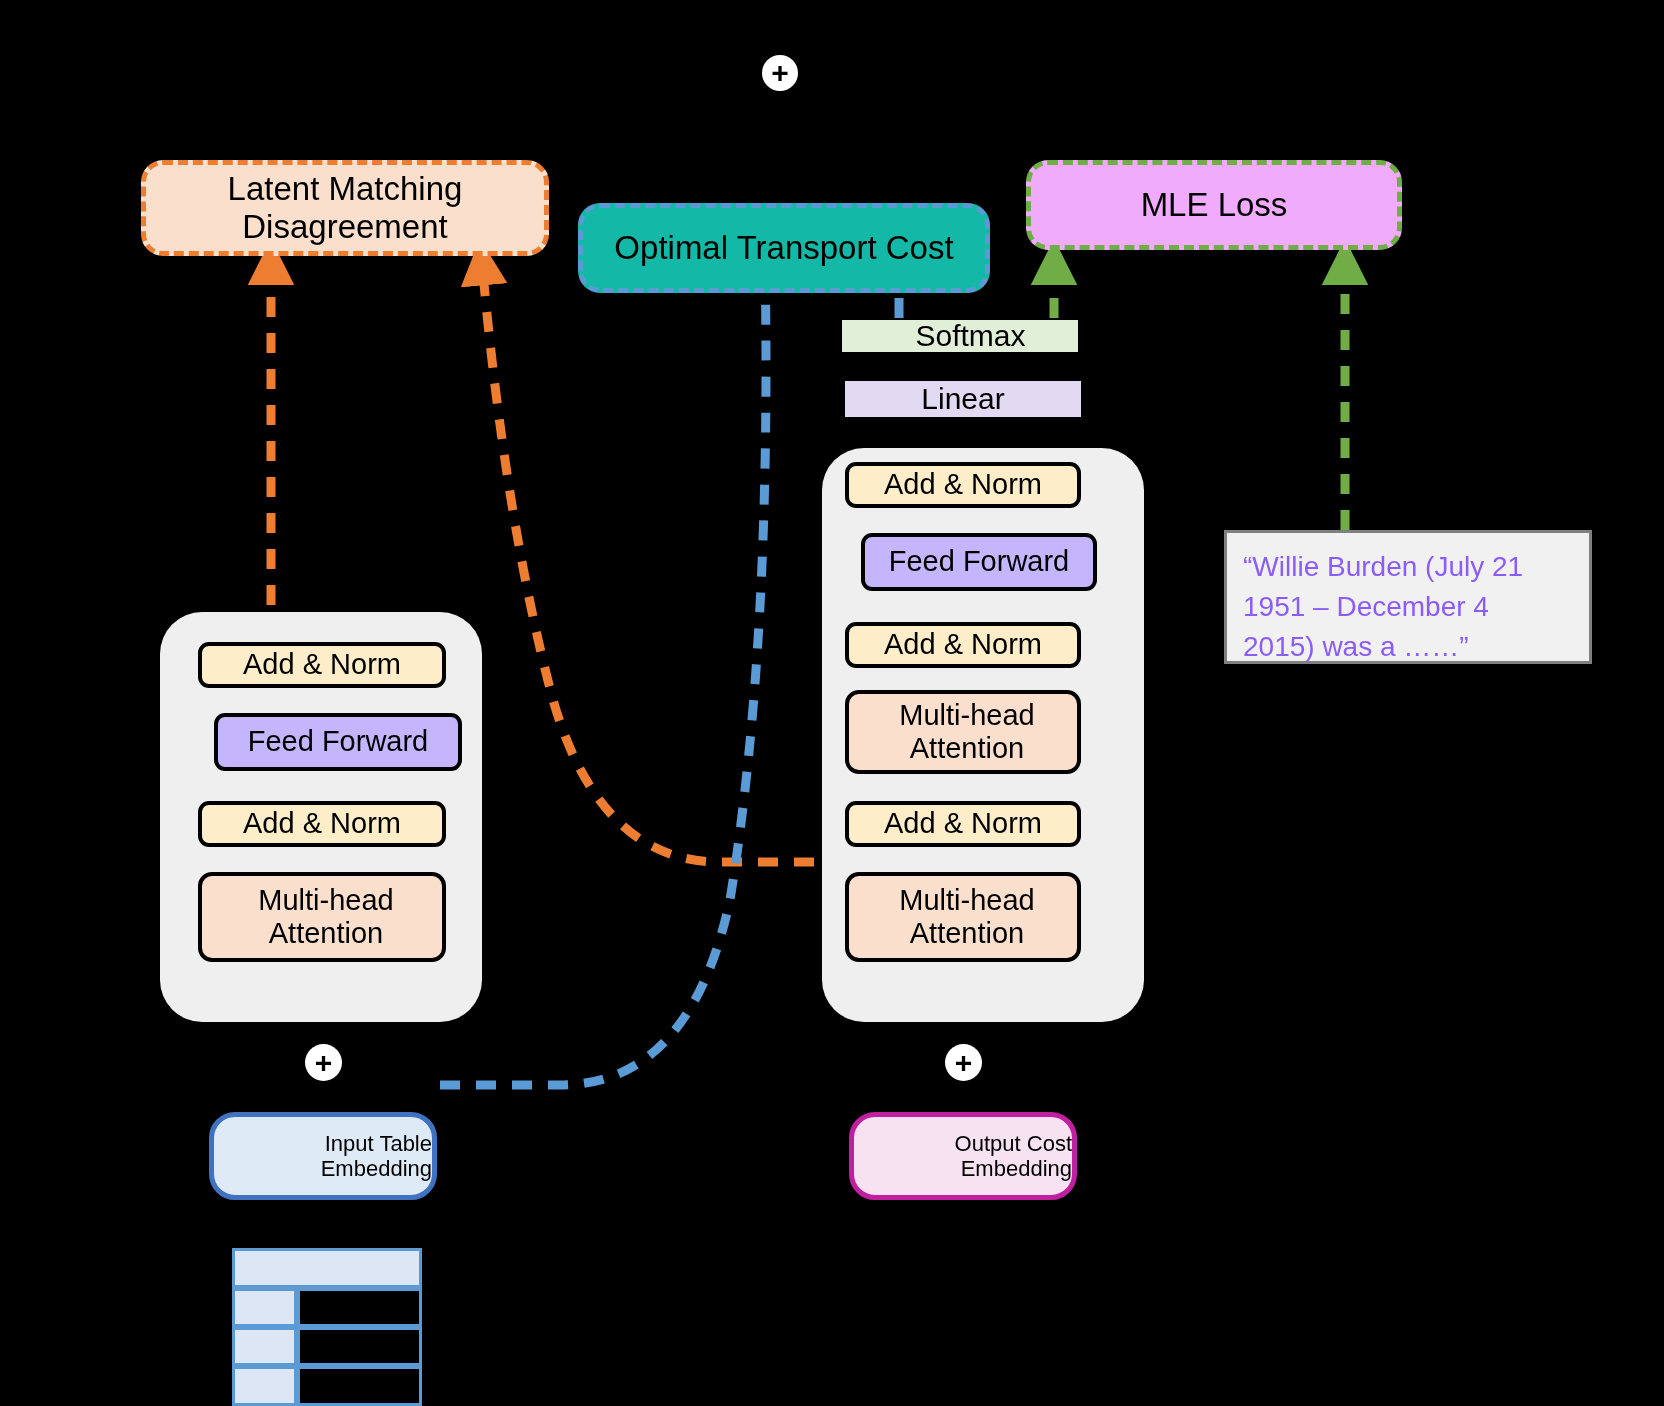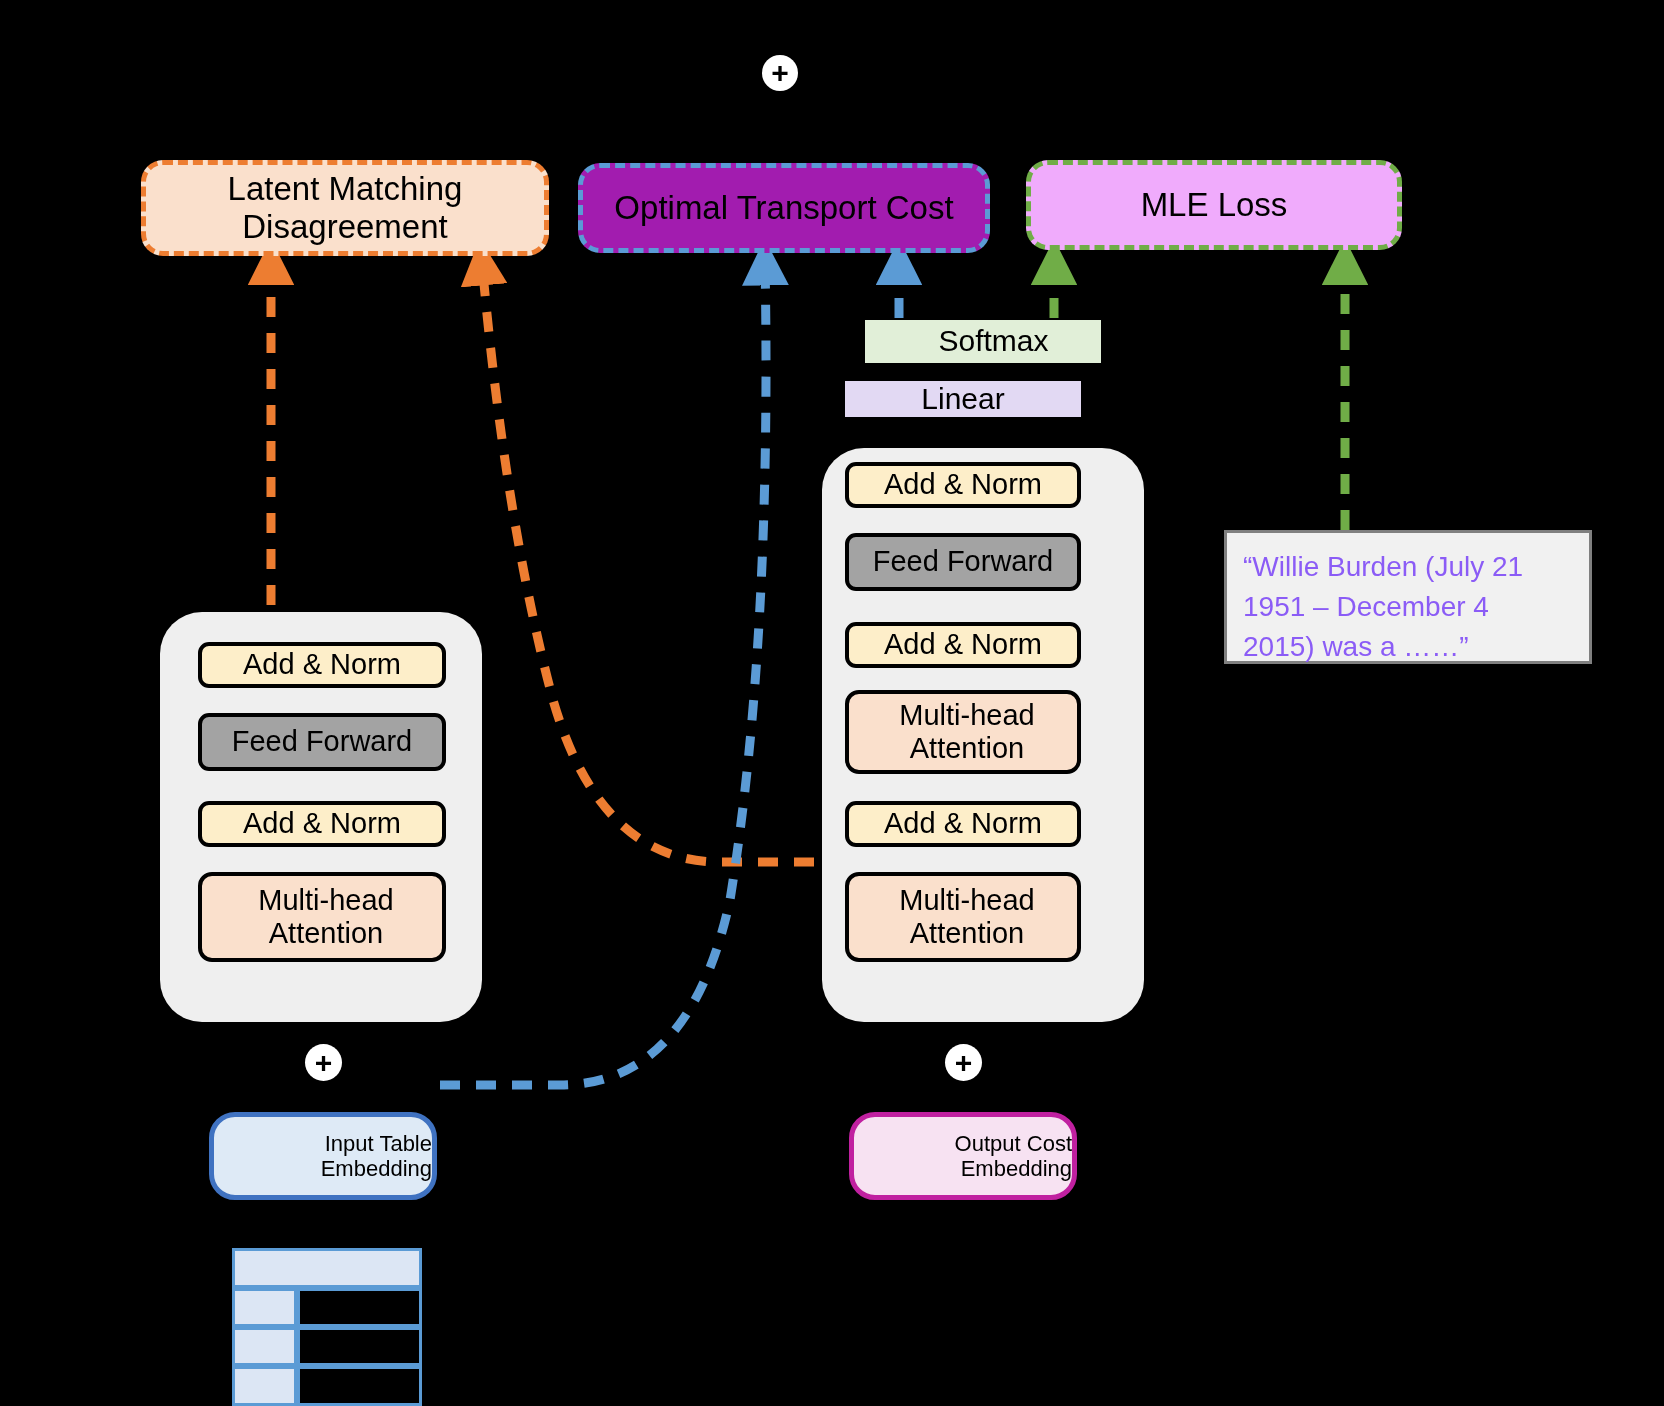--- a/index.html
+++ b/index.html
@@ -6,30 +6,30 @@
   body{font-family:"Liberation Sans", sans-serif;}
   #stage{position:relative;width:1664px;height:1406px;background:#000;overflow:hidden;}
   #svg{position:absolute;left:0;top:0;width:1664px;height:1406px;}
 
   .node{position:absolute;box-sizing:border-box;display:flex;align-items:center;justify-content:center;
         text-align:center;color:#000;line-height:1.15;}
 
   
   .loss{border-radius:22px;border-width:5px;border-style:dashed;font-size:33px;}
   .loss-lmd{background:#fae0cc;border-color:#ed7d31;}
-  .loss-otc{background:#a21caf;border-color:#5b9bd5;}
+  .loss-otc{background:#14b8a6;border-color:#5b9bd5;margin-top:40px;}
   .loss-mle{background:#f0abfc;border-color:#70ad47;}
 
   
   .shell{background:#efefef;border-radius:42px;}
 
   
   .unit{border:4px solid #000;border-radius:11px;font-size:29px;}
   .addnorm{background:#fdeec9;}
-  .ffwd{background:#a3a3a3;}
+  .ffwd{background:#c4b5fd;margin-left:16px;}
   .mha{background:#fae0cc;border-radius:14px;padding-left:8px;}
 
   
   .flat{font-size:30px;border:none;}
   .softmax{background:#e1efd8;}
   .linear{background:#e2d9f3;}
 
   
   .emb{border-radius:26px;border-width:5px;border-style:solid;font-size:22px;align-items:flex-end;}
   .emb-in{background:#deeaf6;border-color:#3f72c1;}
@@ -151,21 +151,21 @@
   </div>
 
   <div class="node loss loss-otc" style="left:578px;top:163px;width:412px;height:90px;">
     <span>Optimal Transport Cost</span>
   </div>
 
   <div class="node loss loss-mle" style="left:1026px;top:160px;width:376px;height:90px;">
     <span>MLE Loss</span>
   </div>
 
-  <div class="node flat softmax" style="left:865px;top:320px;width:236px;height:43px;padding-left:21px;">
+  <div class="node flat softmax" style="left:842px;top:320px;width:236px;height:32px;padding-left:21px;">
     <span>Softmax</span>
   </div>
   <div class="node flat linear" style="left:845px;top:381px;width:236px;height:36px;">
     <span>Linear</span>
   </div>
 
   <div class="node unit addnorm" style="left:198px;top:642px;width:248px;height:46px;">
     <span>Add &amp; Norm</span>
   </div>
   <div class="node unit ffwd" style="left:198px;top:713px;width:248px;height:58px;">

